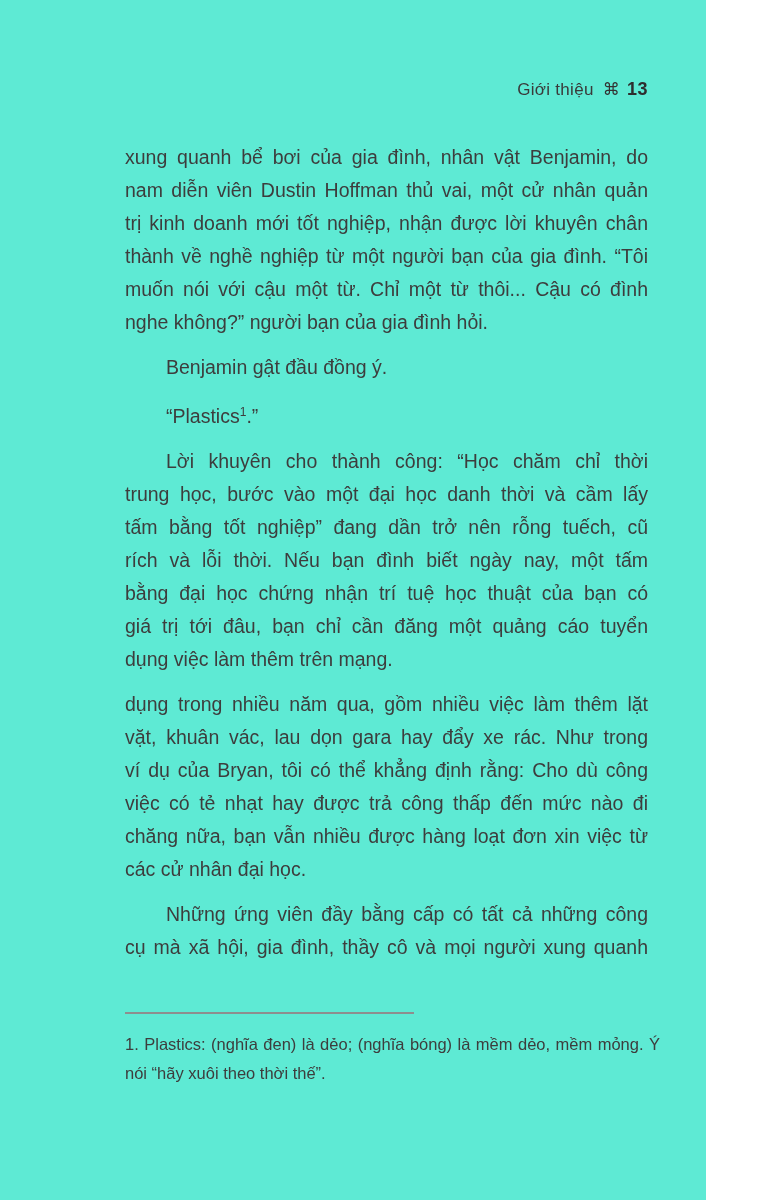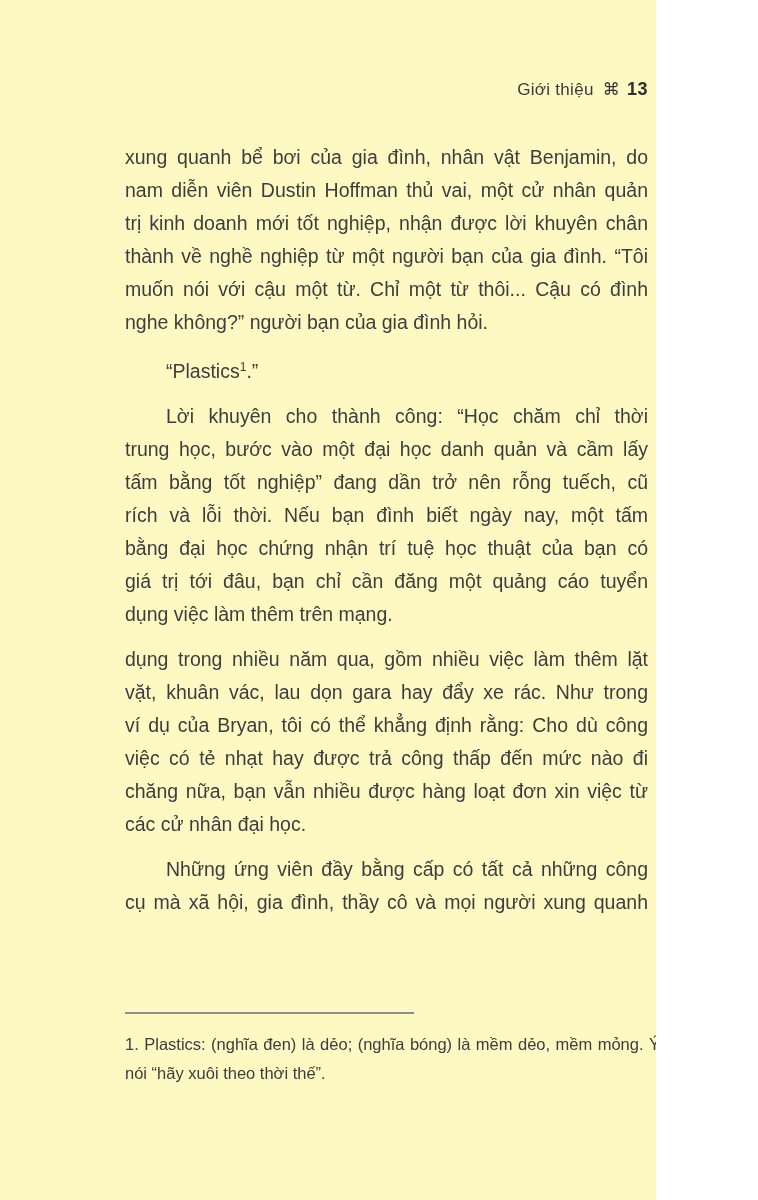--- a/index.html
+++ b/index.html
@@ -2,27 +2,26 @@
 <html lang="vi"><head>
 <meta charset="utf-8">
 <style>
   html, body {
     margin: 0;
     padding: 0;
     background: #ffffff;
   }
   .page {
     position: relative;
-    width: 628px;
+    width: 706px;
     height: 1200px;
-    background: #fef9c3;
+    background: #5eead4;
     overflow: hidden;
     font-family: "Liberation Sans", "DejaVu Sans", sans-serif;
     color: #3d3d3d;
-    padding-left: 28px;
   }
   
   .running-head {
     position: absolute;
     top: 78px;
     left: 125px;
     width: 523px;
     text-align: right;
     font-size: 17px;
     line-height: 22px;
@@ -109,28 +108,31 @@
 
     <div class="para">
       <div class="line">xung quanh bể bơi của gia đình, nhân vật Benjamin, do</div>
       <div class="line">nam diễn viên Dustin Hoffman thủ vai, một cử nhân quản</div>
       <div class="line">trị kinh doanh mới tốt nghiệp, nhận được lời khuyên chân</div>
       <div class="line">thành về nghề nghiệp từ một người bạn của gia đình. “Tôi</div>
       <div class="line">muốn nói với cậu một từ. Chỉ một từ thôi... Cậu có đình</div>
       <div class="line end">nghe không?” người bạn của gia đình hỏi.</div>
     </div>
 
+    <div class="para">
+      <div class="line end indent">Benjamin gật đầu đồng ý.</div>
+    </div>
 
     <div class="para">
       <div class="line end indent"><span>“Plastics</span><span class="fnref">1</span><span>.”</span></div>
     </div>
 
     <div class="para">
       <div class="line indent">Lời khuyên cho thành công: “Học chăm chỉ thời</div>
-      <div class="line">trung học, bước vào một đại học danh quản và cầm lấy</div>
+      <div class="line">trung học, bước vào một đại học danh thời và cầm lấy</div>
       <div class="line">tấm bằng tốt nghiệp” đang dần trở nên rỗng tuếch, cũ</div>
       <div class="line">rích và lỗi thời. Nếu bạn đình biết ngày nay, một tấm</div>
       <div class="line">bằng đại học chứng nhận trí tuệ học thuật của bạn có</div>
       <div class="line">giá trị tới đâu, bạn chỉ cần đăng một quảng cáo tuyển</div>
       <div class="line end">dụng việc làm thêm trên mạng.</div>
     </div>
 
     <div class="para">
       <div class="line">dụng trong nhiều năm qua, gồm nhiều việc làm thêm lặt</div>
       <div class="line">vặt, khuân vác, lau dọn gara hay đẩy xe rác. Như trong</div>

